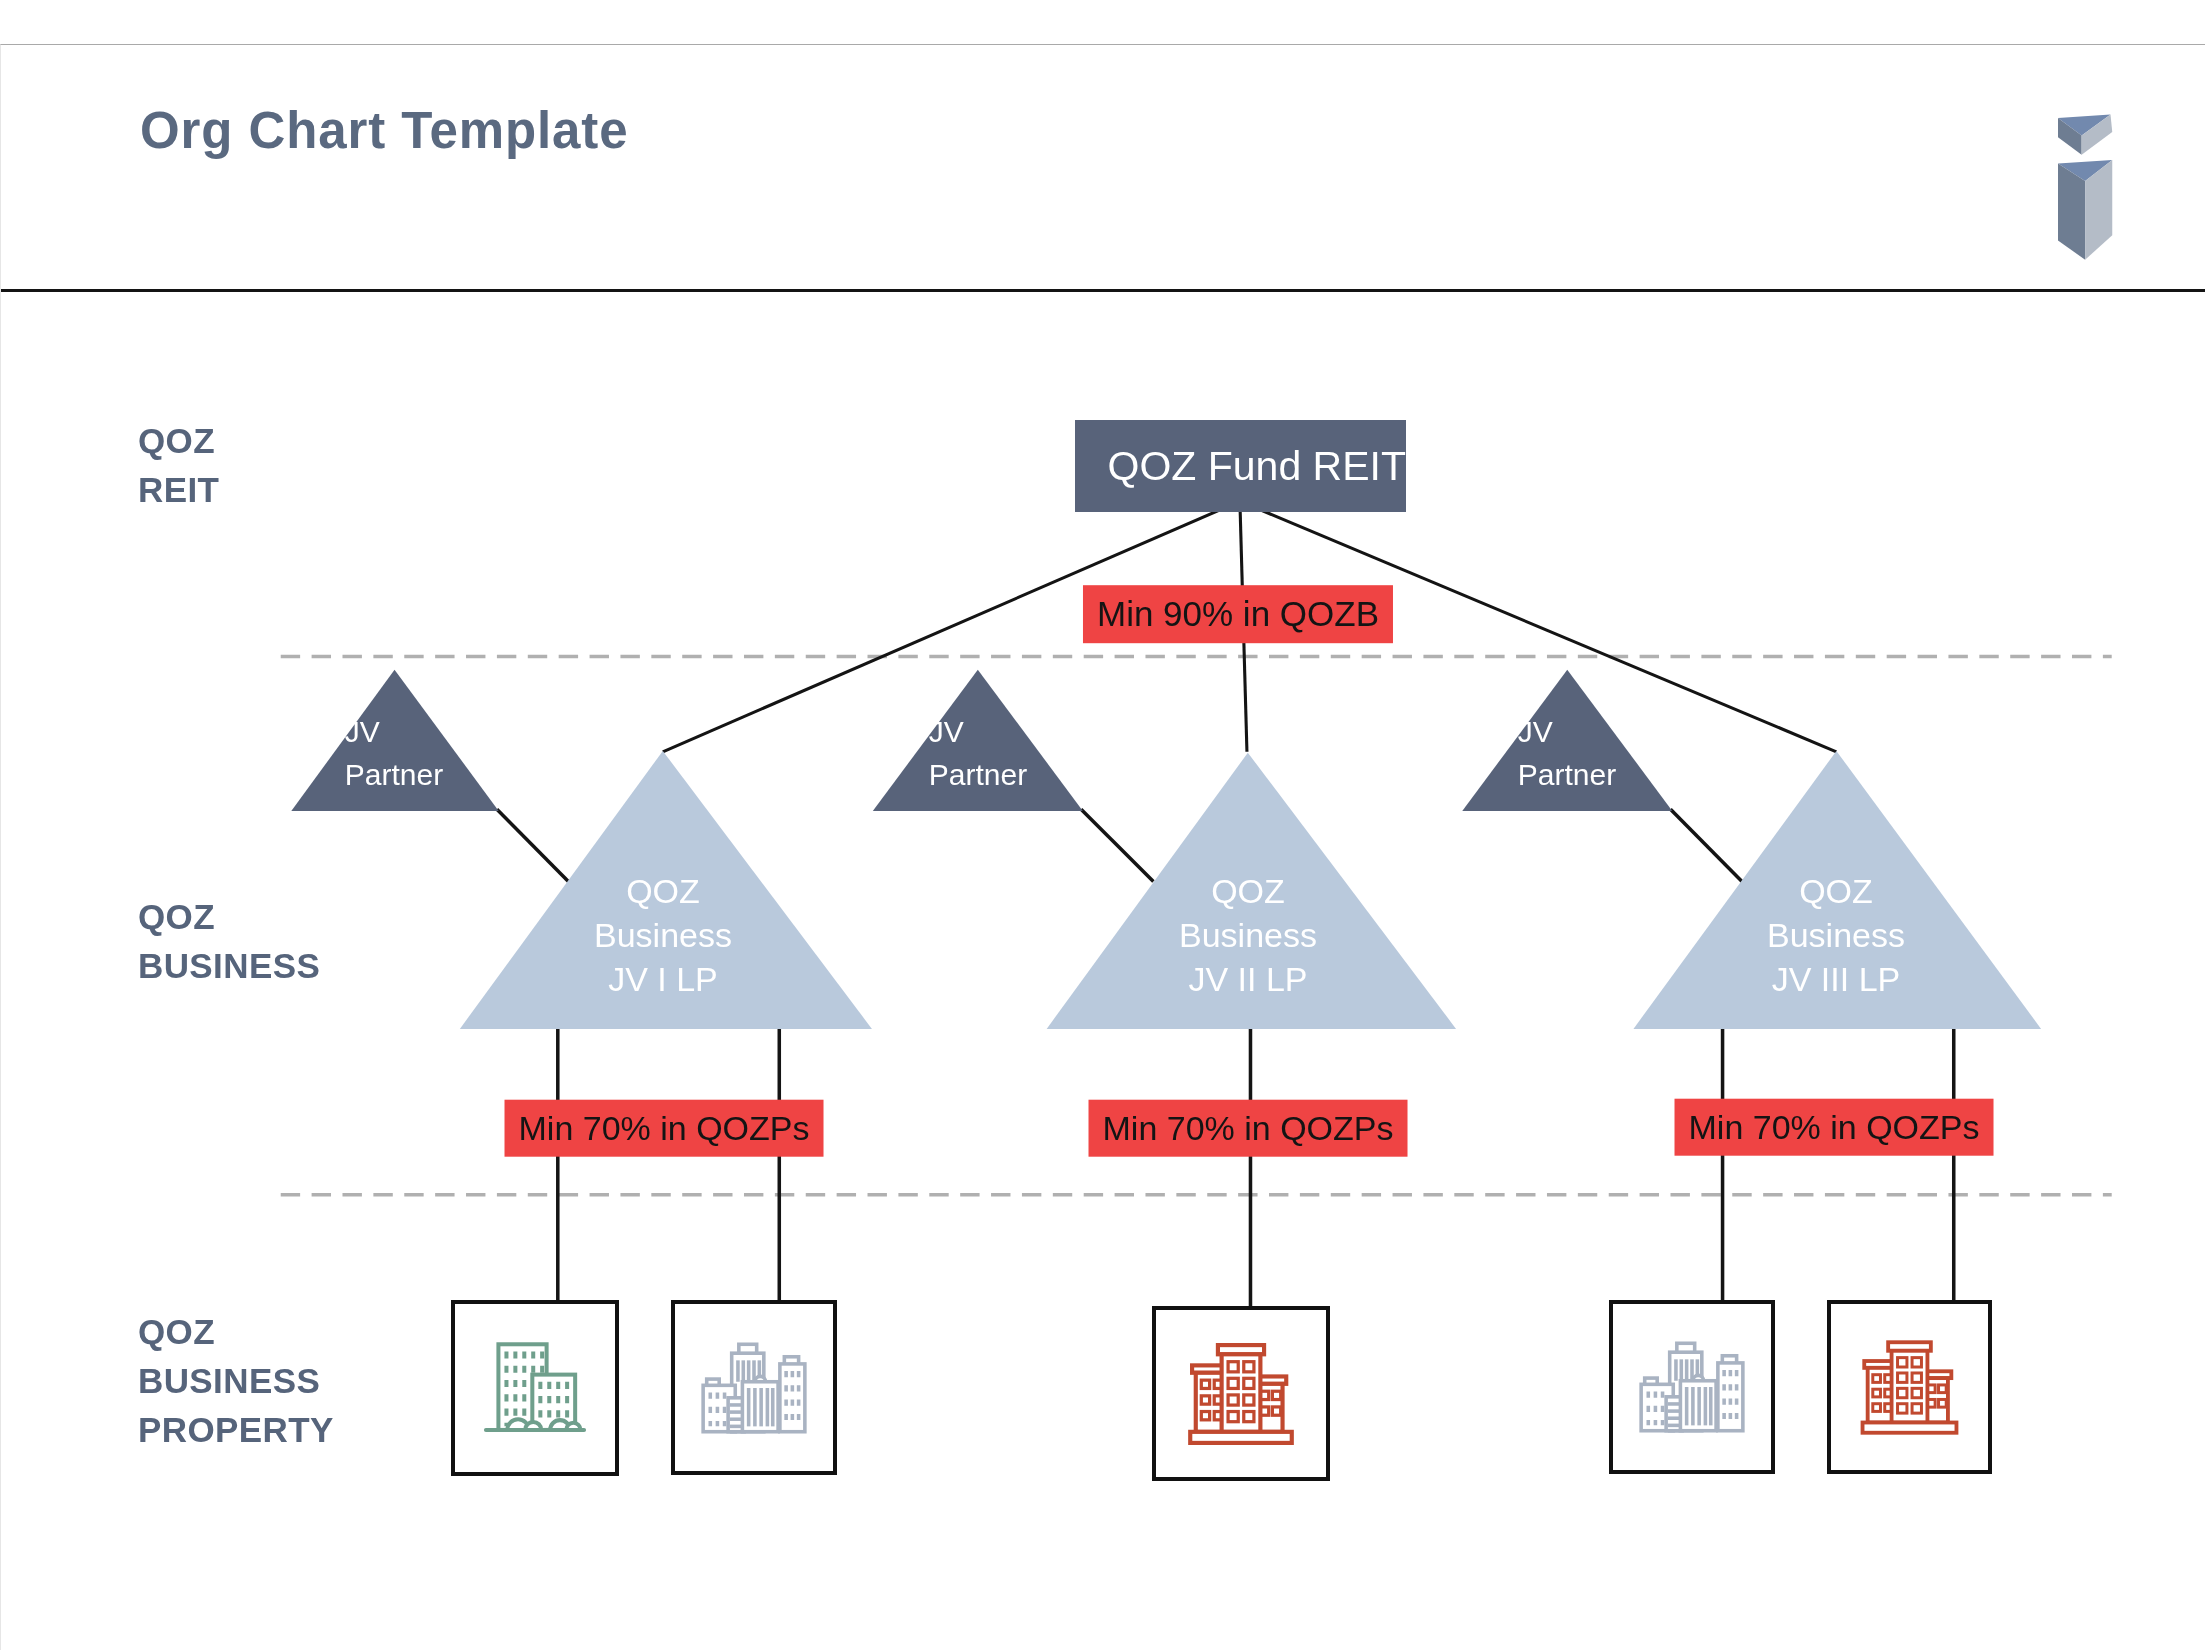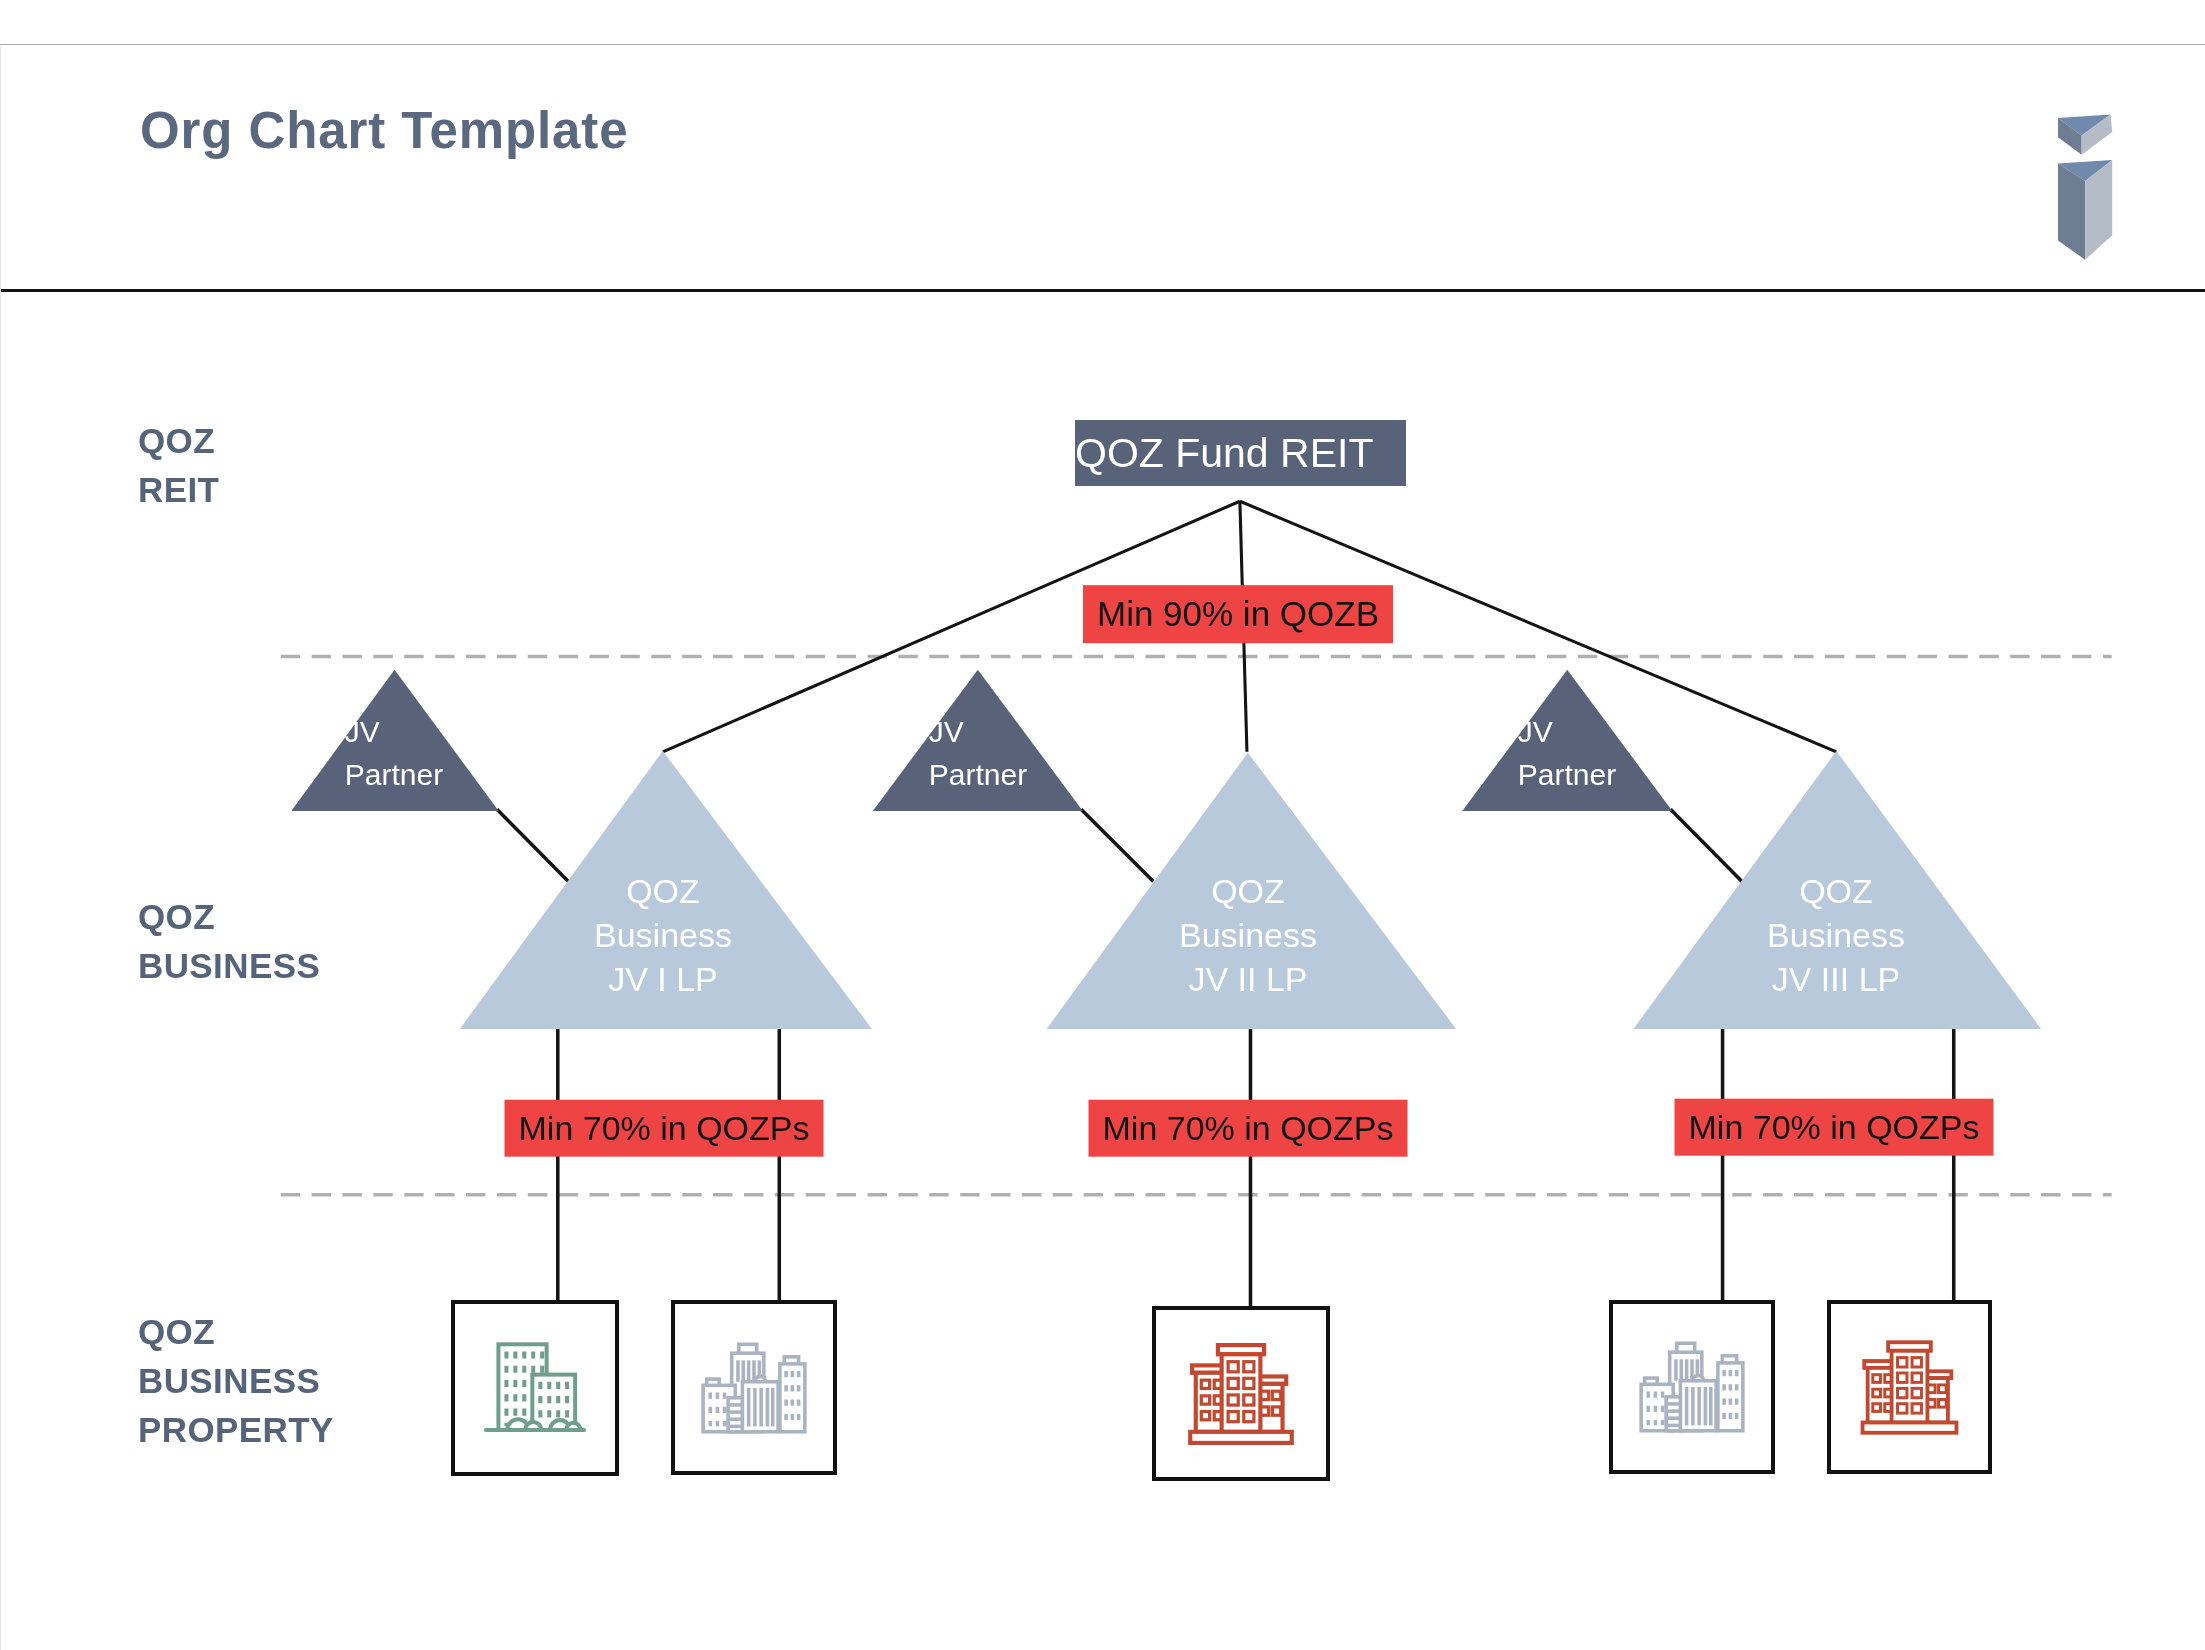--- a/index.html
+++ b/index.html
@@ -16,22 +16,22 @@
     letter-spacing:0.9px;
   }
   #header-rule{left:0;top:244px;width:2206px;height:2.6px;background:var(--line_black,#141414);}
   .row-label{
     left:137px;color:var(--label_text,#56647B);font-size:35px;font-weight:bold;
     line-height:49px;letter-spacing:0.4px;
   }
   #chart-svg{left:0;top:0;z-index:1;}
   .overlay{z-index:2;}
   #fund-box{
-    left:1074px;top:375px;width:331px;height:66px;background:var(--slate,#58637A);
-    display:flex;align-items:center;justify-content:flex-start;color:#fff;font-size:41px;
+    left:1074px;top:375px;width:331px;height:92px;background:var(--slate,#58637A);
+    display:flex;align-items:center;justify-content:flex-end;color:#fff;font-size:41px;
   }
   .note{
     transform:translate(-50%,-50%);background:#ef4444;padding:8.8px 14px;color:var(--line_black,#141414);
     font-size:35px;white-space:nowrap;
   }
   .jv-label{
     transform:translateX(-50%);text-align:left;color:#fff;font-size:30px;line-height:43px;
   }
   .biz-label{
     transform:translateX(-50%);text-align:center;color:#fff;font-size:34px;line-height:44px;

